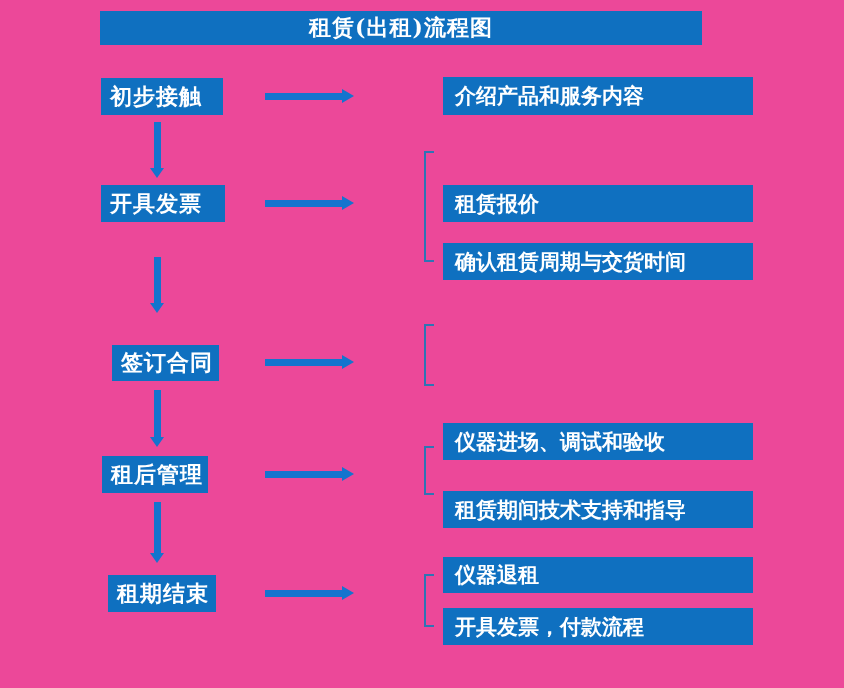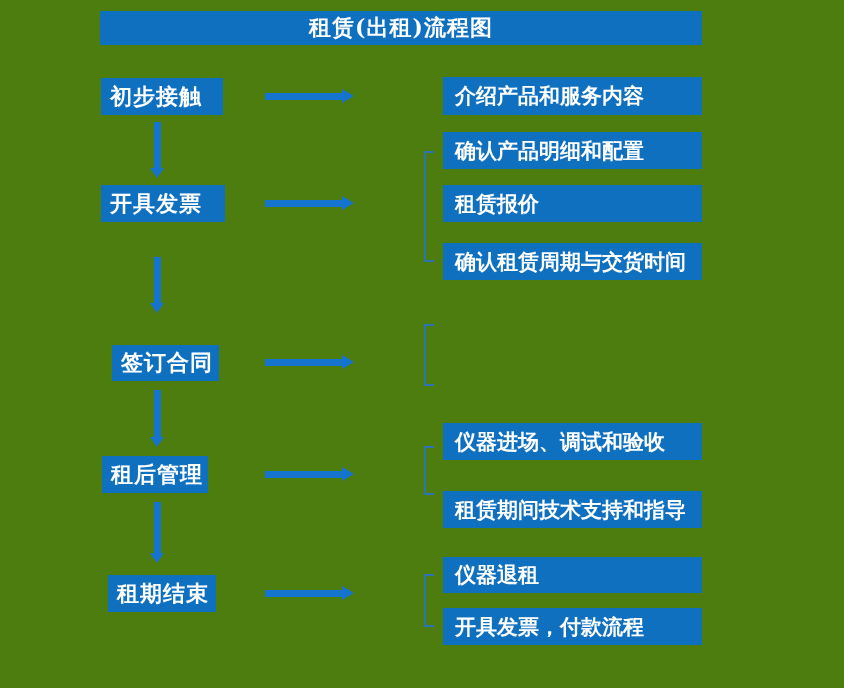--- a/index.html
+++ b/index.html
@@ -11,21 +11,21 @@
   * { box-sizing: border-box; }
   body {
     margin: 0;
     background: #ffffff;
     font-family: "DejaVu Serif", "Liberation Serif", serif;
   }
   .canvas {
     position: relative;
     width: 844px;
     height: 688px;
-    background: #4d7c0f;
+    background: #ec4899;
     overflow: hidden;
   }
   .abs { position: absolute; }
   .bluebox {
     background: var(--box-blue);
     color: var(--text-white);
     font-weight: bold;
     display: flex;
     align-items: center;
   }
@@ -34,21 +34,21 @@
     justify-content: center;
     font-size: 22px;
     letter-spacing: 1px;
   }
   .stepbox {
     font-size: 22px;
     padding-left: 9px;
     letter-spacing: 1px;
   }
   .detailbox {
-    left: 443px; width: 259px; height: 37px;
+    left: 443px; width: 310px; height: 37px;
     font-size: 21px;
     padding-left: 12px;
   }
   
   .h-shaft {
     left: 265px; width: 77px; height: 7px;
     background: var(--arrow-blue);
   }
   .h-head {
     left: 342px; width: 0; height: 0;
@@ -115,21 +115,20 @@
   <div class="abs h-shaft" style="top:590px;"></div>
   <div class="abs h-head" style="top:586px;"></div>
 
   <div class="abs bracket" style="top:151px; height:111px;"></div>
   <div class="abs bracket" style="top:324px; height:62px;"></div>
   <div class="abs bracket" style="top:446px; height:49px;"></div>
   <div class="abs bracket" style="top:574px; height:53px;"></div>
 
   <div class="abs bluebox detailbox" style="top:77px; height:38px;">介绍产品和服务内容</div>
 
-  <div class="abs bluebox detailbox" style="top:132px;">确认产品明细和配置</div>
   <div class="abs bluebox detailbox" style="top:185px;">租赁报价</div>
   <div class="abs bluebox detailbox" style="top:243px;">确认租赁周期与交货时间</div>
 
 
   <div class="abs bluebox detailbox" style="top:423px;">仪器进场、调试和验收</div>
   <div class="abs bluebox detailbox" style="top:491px;">租赁期间技术支持和指导</div>
 
   <div class="abs bluebox detailbox" style="top:557px; height:36px;">仪器退租</div>
   <div class="abs bluebox detailbox" style="top:608px;">开具发票，付款流程</div>
 

